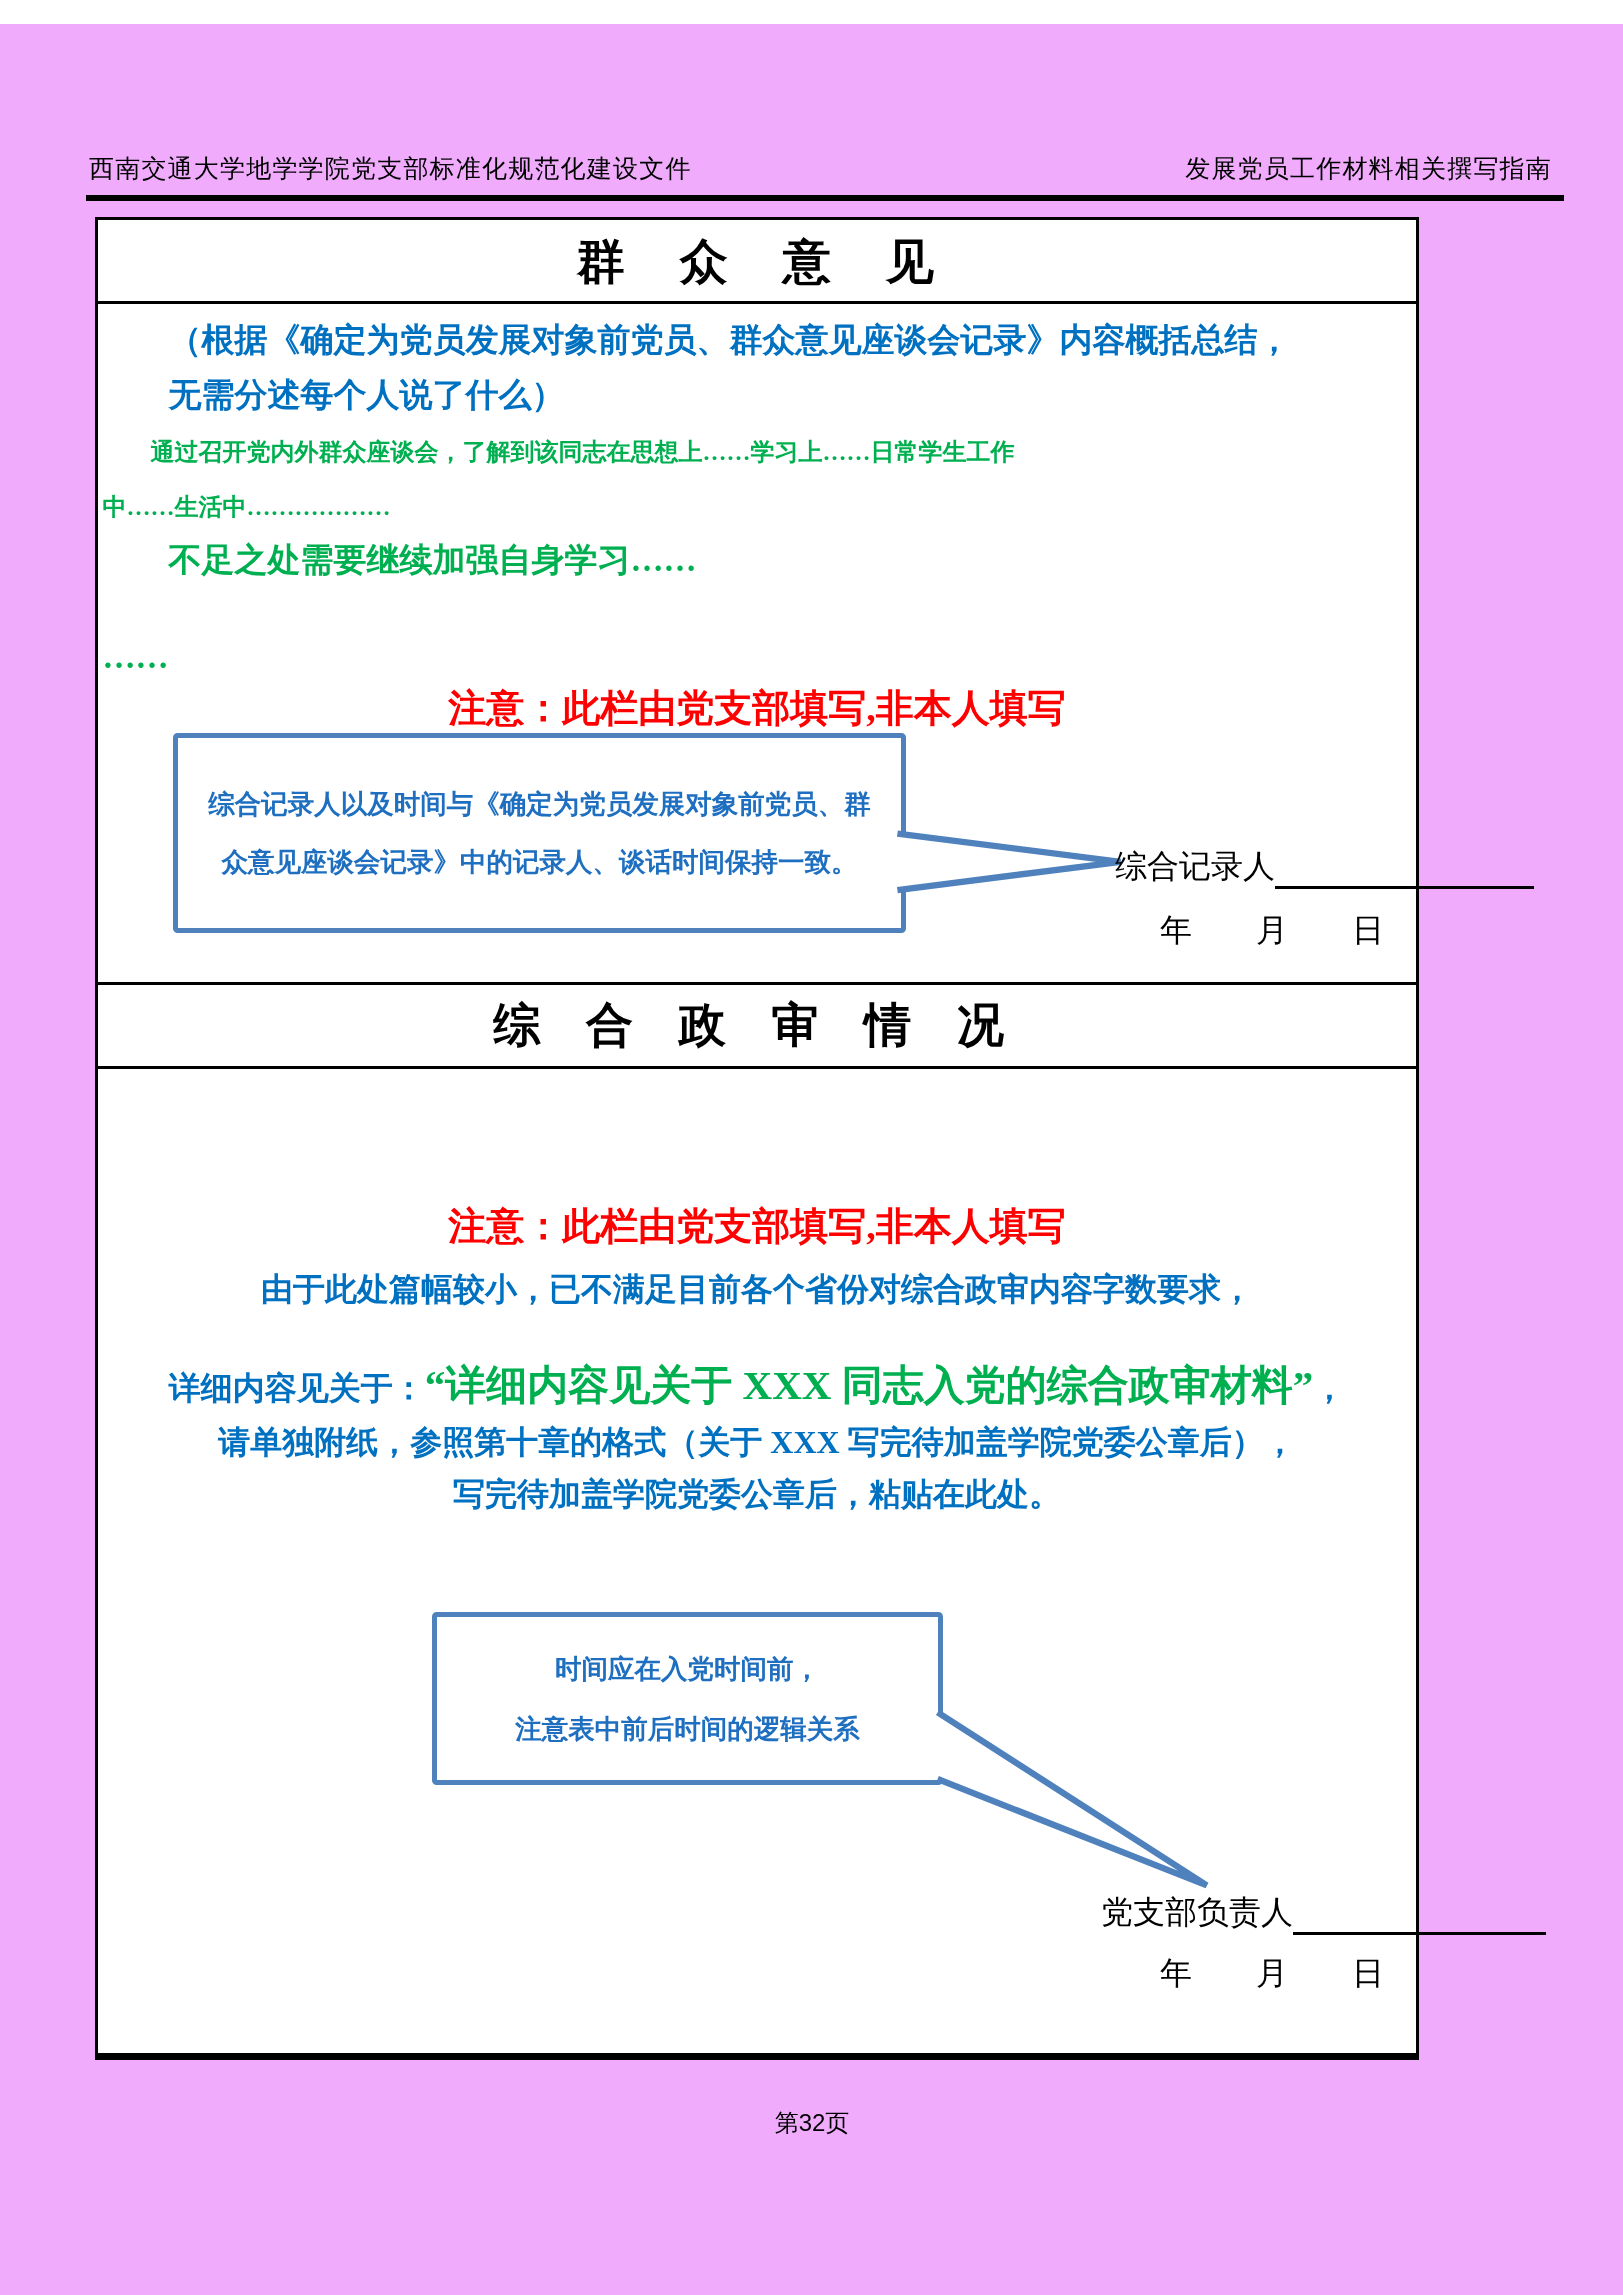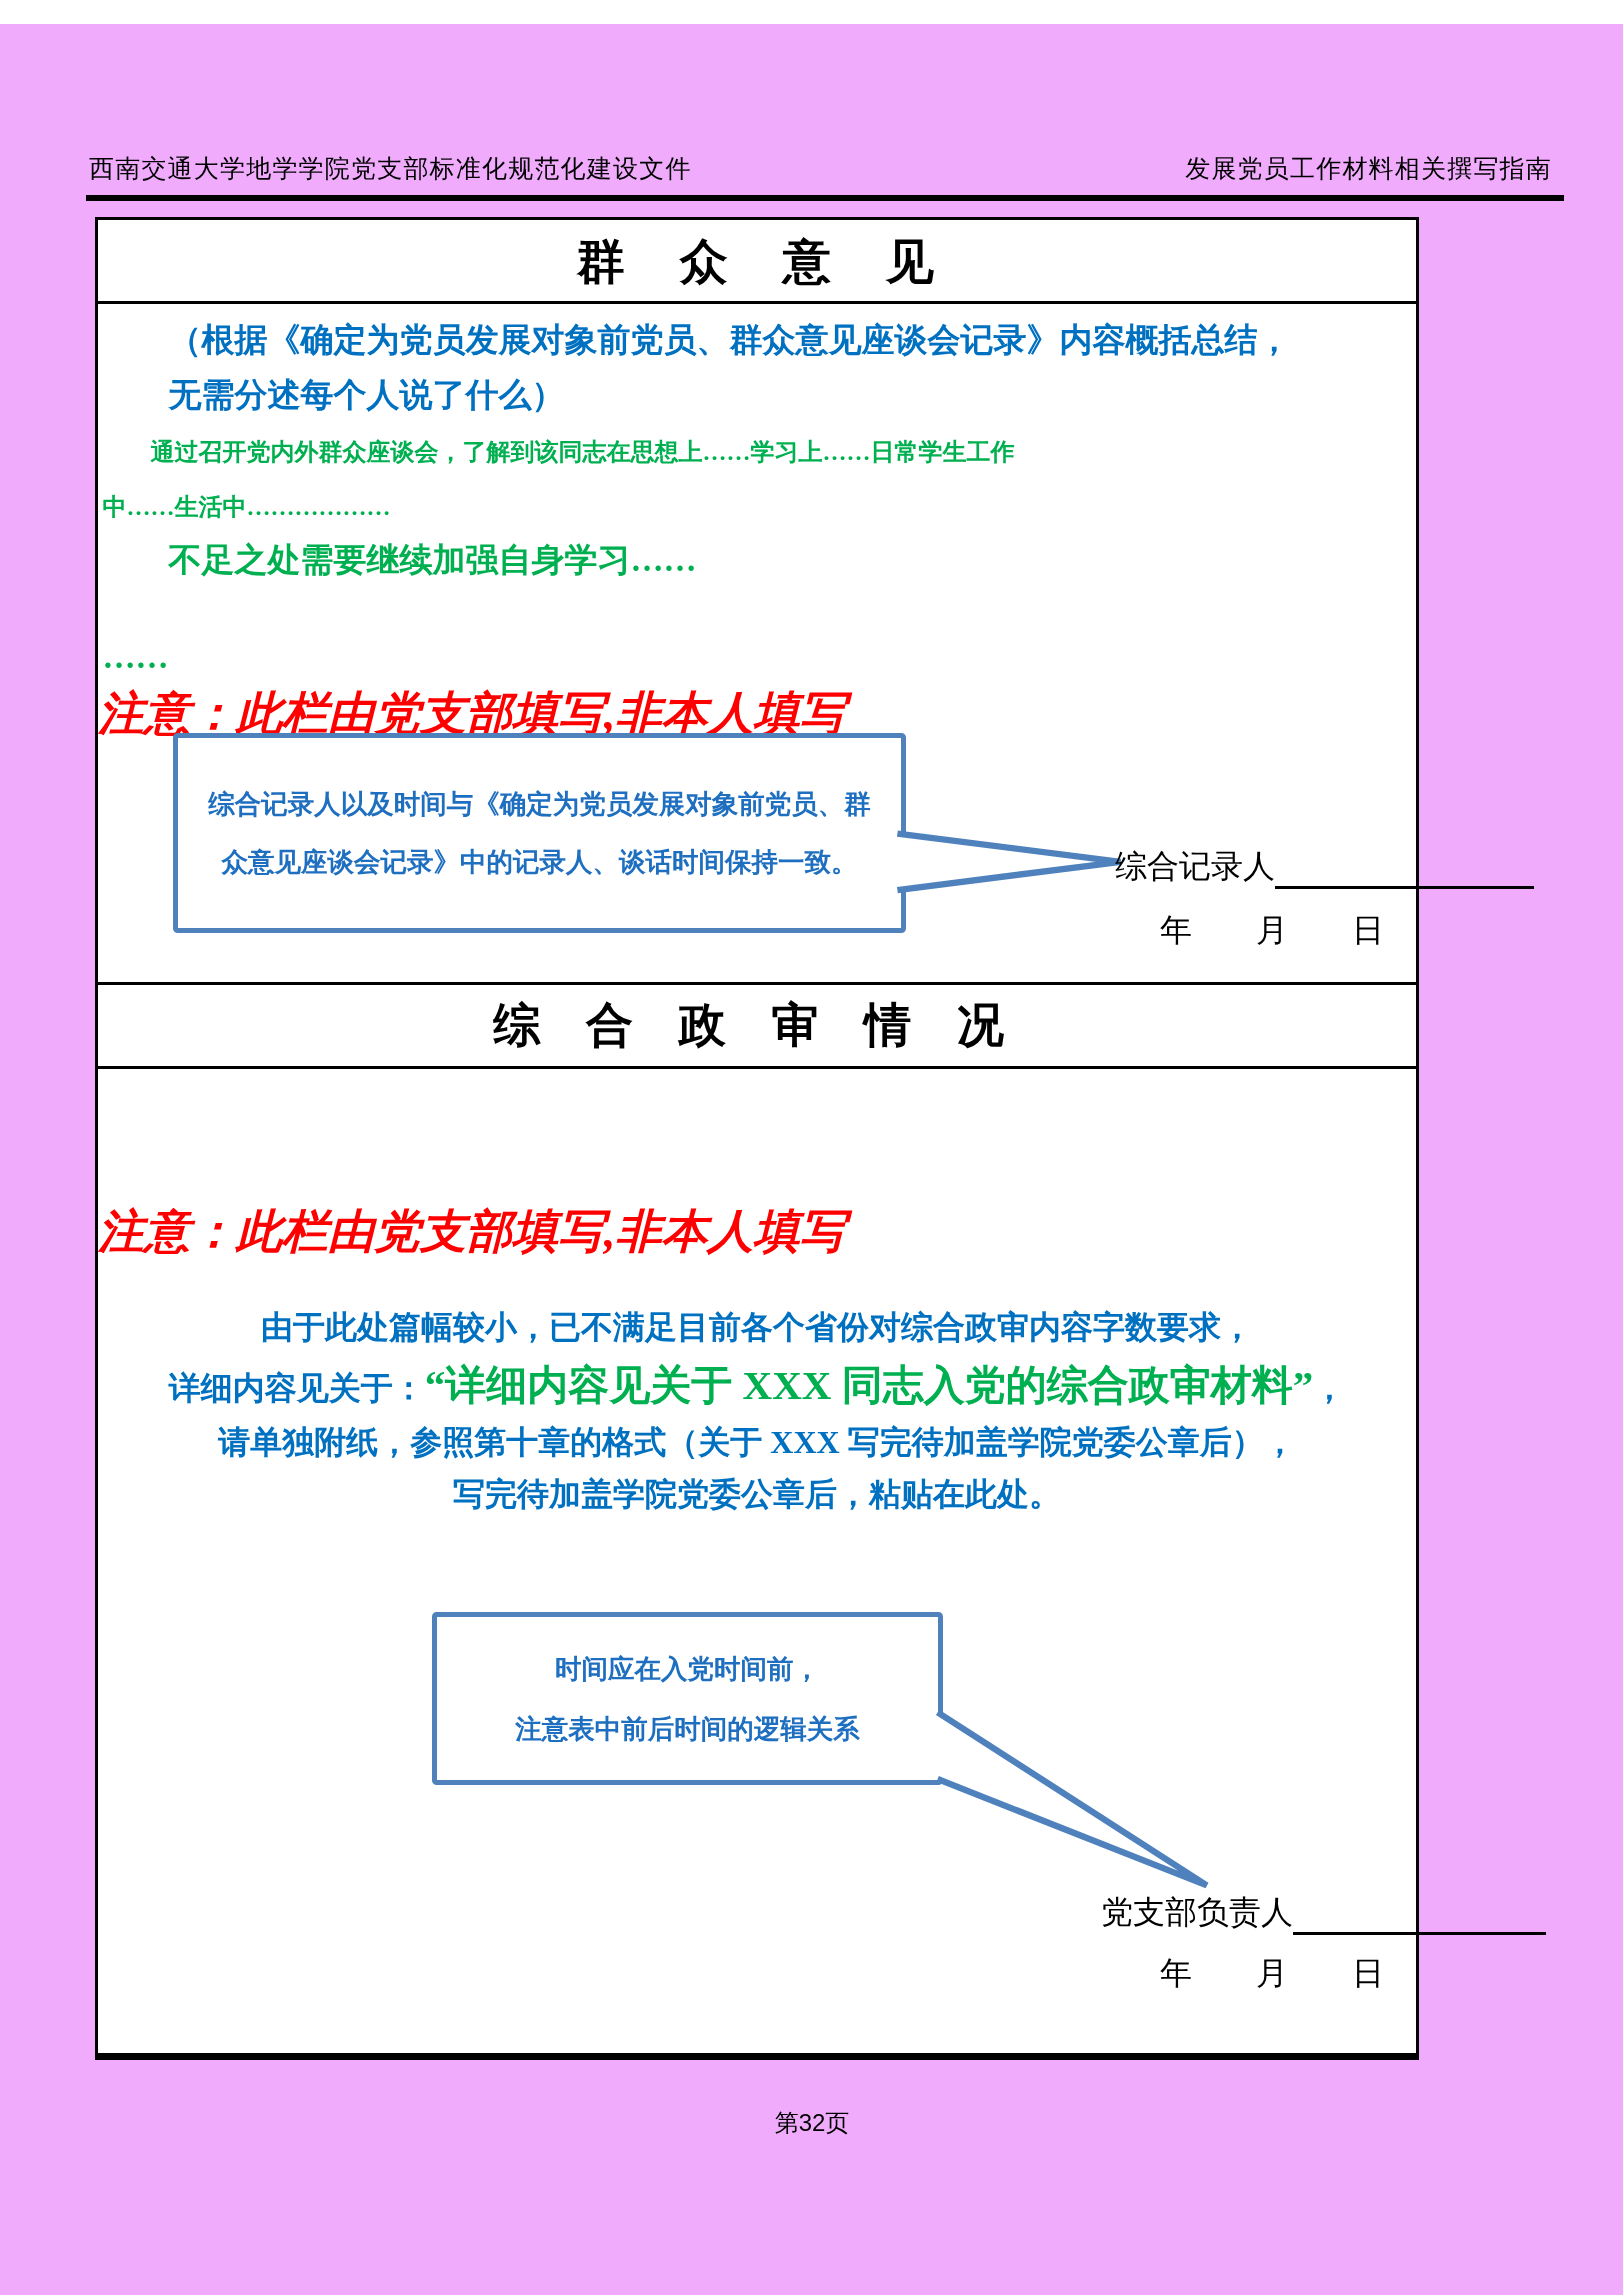--- a/index.html
+++ b/index.html
@@ -63,21 +63,21 @@
     font-size: 33px; line-height: 55px; font-weight: bold; color: #00B050;
     text-indent: 2em;
   }
   .s1-ellipsis {
     position: absolute; left: 4.6px; top: 410px;
     font-size: 33px; line-height: 55px; font-weight: bold; color: #00B050;
   }
   .ind { text-indent: 2em; }
   .red-note {
     position: absolute; left: 0; right: 0;
-    text-align: left; font-size: 46px; font-weight: bold; color: #FF0000; font-style: italic;
+    text-align: center; font-size: 38px; font-weight: bold; color: #FF0000;
   }
   .red-note.r1 { top: 463px; }
   .red-note.r2 { top: 981px; }
   
   .callout {
     position: absolute;
     border: 5.8px solid #4F81BD;
     border-radius: 4.6px;
     background: #fff;
     display: flex; flex-direction: column; justify-content: center;
@@ -112,21 +112,21 @@
     position: absolute; right: 32px;
     font-size: 32px; white-space: nowrap;
   }
   .date-row.d1 { top: 689px; }
   .date-row.d2 { top: 1732px; }
   
   .s2-line {
     position: absolute; left: 0; right: 0;
     text-align: center; font-weight: bold; color: #0070C0; font-size: 32px;
   }
-  .s2-l1 { top: 1086px; }
+  .s2-l1 { top: 1048px; }
   .s2-l2 { top: 1138px; }
   .s2-l3 { top: 1201px; }
   .s2-l4 { top: 1253px; }
   .quote-green { color: #00B050; font-size: 41px; }
   
   .footer {
     position: absolute; left: 0; right: 0; top: 2083px;
     text-align: center; font-size: 24px; color: #000;
     font-family: "Liberation Sans", "DejaVu Sans", sans-serif;
   }

